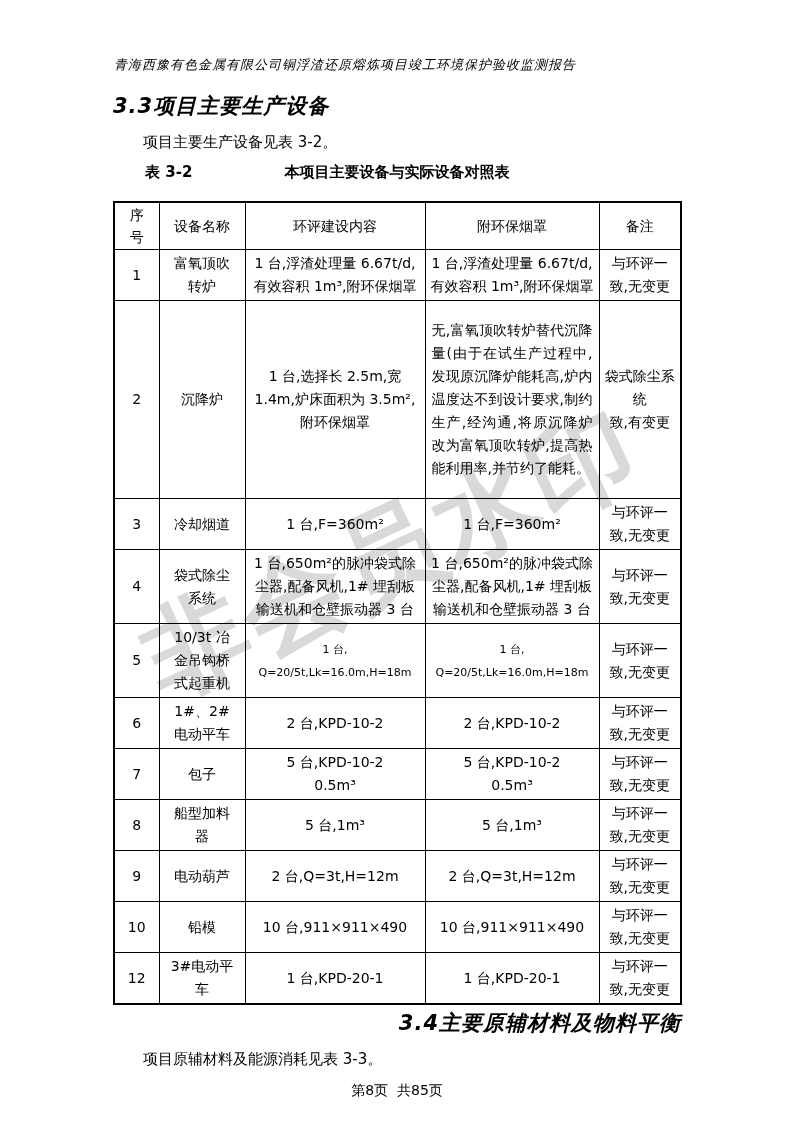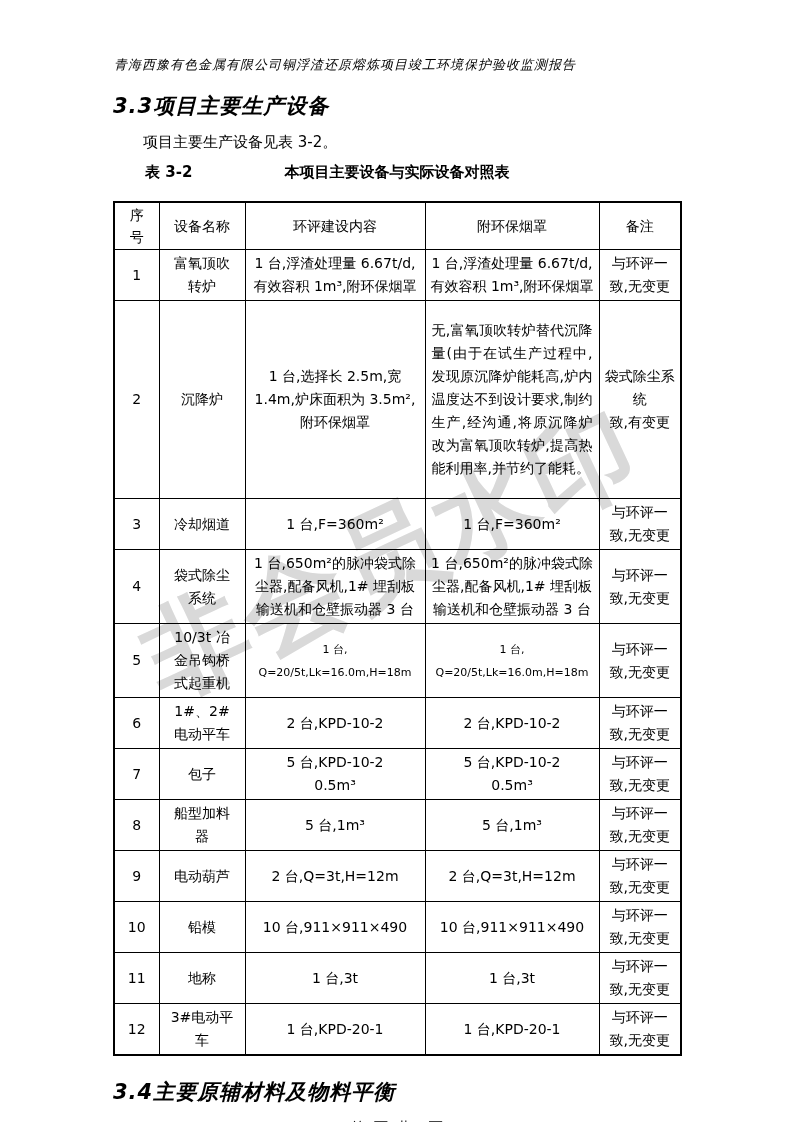--- a/index.html
+++ b/index.html
@@ -74,21 +74,21 @@
   }
   .doc-table thead th { line-height:22px; padding:1px 14px; }
   .doc-table td.c-name { padding:2px 10px;text-align:center; }
   .doc-table tbody tr:nth-child(2) td:nth-child(4) {
     text-align:justify;
     text-align-last:left;
     padding:18px 6px;
   }
   .doc-table tbody tr:nth-child(5) td:nth-child(3),
   .doc-table tbody tr:nth-child(5) td:nth-child(4) { font-size:11px; }
-  h2.section-heading.mt { margin-top:22px; }
+  h2.section-heading.mt { margin-top:4px;text-align:right; }
   .page-footer {
     text-align:center;
     font-size:14px;
     margin-top:13px;
     white-space:pre;
   }
 </style>
 </head>
 <body>
 
@@ -214,39 +214,32 @@
 
   <tr>
     <td class="c-no">10</td>
     <td class="c-name">铅模</td>
     <td class="c-eia">10 台,911×911×490</td>
     <td class="c-actual">10 台,911×911×490</td>
     <td class="c-remark">与环评一
 致,无变更</td>
   </tr>
 
-  <tr>
-    <td class="c-no">11</td>
-    <td class="c-name">地称</td>
-    <td class="c-eia">1 台,3t</td>
-    <td class="c-actual">1 台,3t</td>
-    <td class="c-remark">与环评一
-致,无变更</td>
-  </tr>
 
   <tr>
     <td class="c-no">12</td>
     <td class="c-name">3#电动平车</td>
     <td class="c-eia">1 台,KPD-20-1</td>
     <td class="c-actual">1 台,KPD-20-1</td>
     <td class="c-remark">与环评一
 致,无变更</td>
   </tr>
 </tbody>
     </table>
 
     <h2 class="section-heading mt">3.4主要原辅材料及物料平衡</h2>
 
+    <p class="body-para">项目原辅材料及能源消耗见表 3-3。</p>
 
     <div class="page-footer">第8页  共85页</div>
 
   </div>
 </div>
 
 </body></html>

